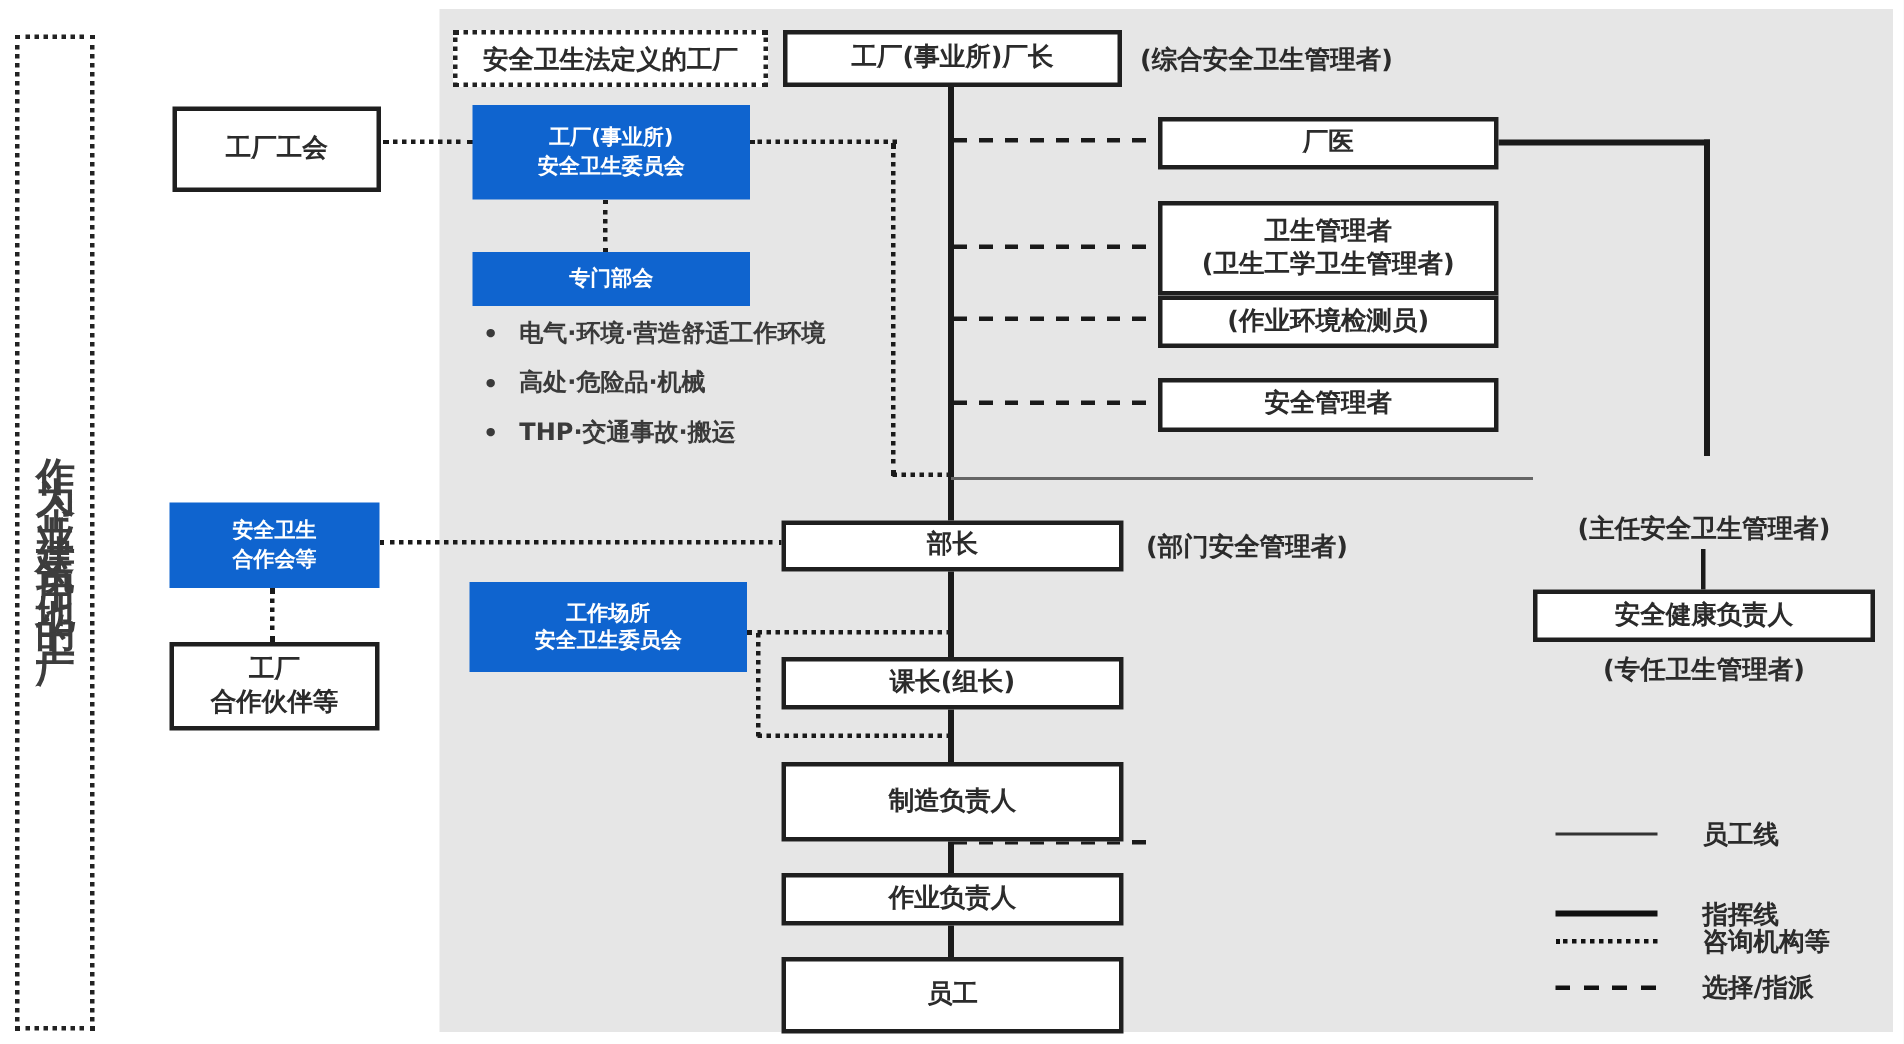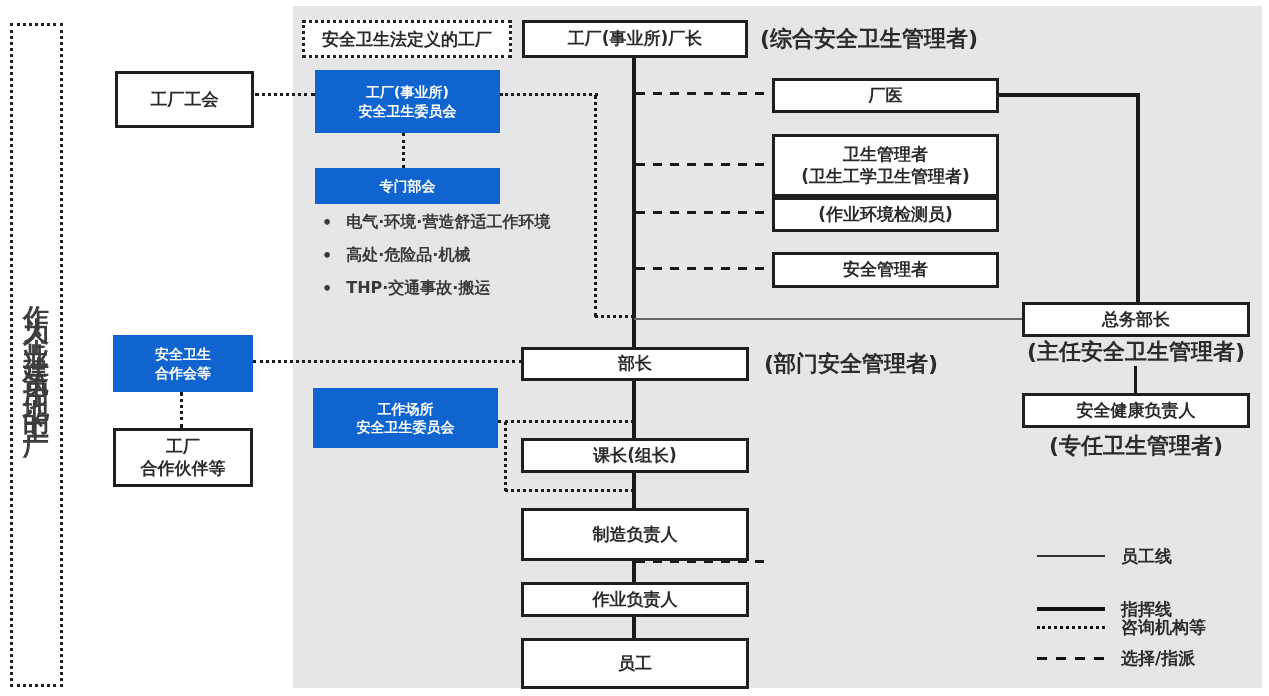--- a/index.html
+++ b/index.html
@@ -8,32 +8,32 @@
   .abs{position:absolute;box-sizing:border-box;}
   .panel{background:#e6e6e6;}
   .wbox{background:#fff;border:3px solid #1f1f1f;display:flex;align-items:center;justify-content:center;
         text-align:center;font-weight:bold;font-size:17px;color:#2b2b2b;white-space:pre-line;line-height:1.25;}
   .dotbox{background:#fff;border:3px dotted #222;display:flex;align-items:center;justify-content:center;
         text-align:center;font-weight:bold;font-size:17px;color:#2b2b2b;}
   .bbox{background:#0f64cf;color:#fff;display:flex;align-items:center;justify-content:center;
         text-align:center;font-weight:bold;font-size:14px;white-space:pre-line;line-height:1.3;border:none;}
   .hlbox{background:#fff;border:3px solid #4e8bd8;display:flex;align-items:center;justify-content:center;
         text-align:center;font-weight:bold;font-size:17px;color:#2b2b2b;}
-  .caption{font-weight:bold;font-size:22px;color:#2b2b2b;display:flex;align-items:center;}
+  .caption{font-weight:bold;font-size:17px;color:#2b2b2b;display:flex;align-items:center;}
   .caption.center{justify-content:center;text-align:center;}
   .thick{background:#1a1a1a;}
   .thin{background:#666;}
   .dash{height:3px;background-image:repeating-linear-gradient(90deg,#1a1a1a 0 9px,transparent 9px 17px);}
   .dot-h{border-top:3px dotted #1a1a1a;}
   .dot-v{border-left:3px dotted #1a1a1a;}
   .site-text{writing-mode:vertical-rl;text-orientation:upright;font-size:26px;font-weight:bold;
         color:#3d3d3d;letter-spacing:13px;line-height:1;}
   .bullet-row{display:flex;align-items:center;gap:14px;font-weight:bold;font-size:16px;color:#3a3a3a;height:33px;}
   .bullet-dot{font-size:16px;}
-  .legend-row{display:flex;align-items:center;gap:16px;}
+  .legend-row{display:flex;align-items:center;gap:30px;}
   .legend-label{font-weight:bold;font-size:17px;color:#2b2b2b;}
   .ls{width:68px;}
   .ls-thin{border-top:2px solid #333;}
   .ls-thick{border-top:4px solid #111;}
   .ls-dot{border-top:3px dotted #111;}
   .ls-dash{height:3px;background-image:repeating-linear-gradient(90deg,#111 0 10px,transparent 10px 19px);}
 </style>
 </head>
 <body>
 
@@ -100,21 +100,20 @@
 
   <div class="abs wbox" style="left:772px;top:78px;width:227px;height:35px;">厂医</div>
 
   <div class="abs wbox" style="left:772px;top:134px;width:227px;height:63px;">卫生管理者
 (卫生工学卫生管理者)</div>
 
   <div class="abs wbox" style="left:772px;top:197px;width:227px;height:35px;">(作业环境检测员)</div>
 
   <div class="abs wbox" style="left:772px;top:252px;width:227px;height:36px;">安全管理者</div>
 
-  <div class="abs wbox" style="left:1022px;top:302px;width:228px;height:35px;">总务部长</div>
   <div class="abs caption center" style="left:1012px;top:340px;width:248px;height:24px;">(主任安全卫生管理者)</div>
 
   <div class="abs wbox" style="left:1022px;top:393px;width:228px;height:35px;">安全健康负责人</div>
   <div class="abs caption center" style="left:1012px;top:434px;width:248px;height:24px;">(专任卫生管理者)</div>
 
   <div class="abs wbox" style="left:521px;top:347px;width:228px;height:34px;">部长</div>
   <div class="abs caption" style="left:764px;top:347px;height:34px;">(部门安全管理者)</div>
 
   <div class="abs bbox" style="left:113px;top:335px;width:140px;height:57px;">安全卫生
 合作会等</div>

